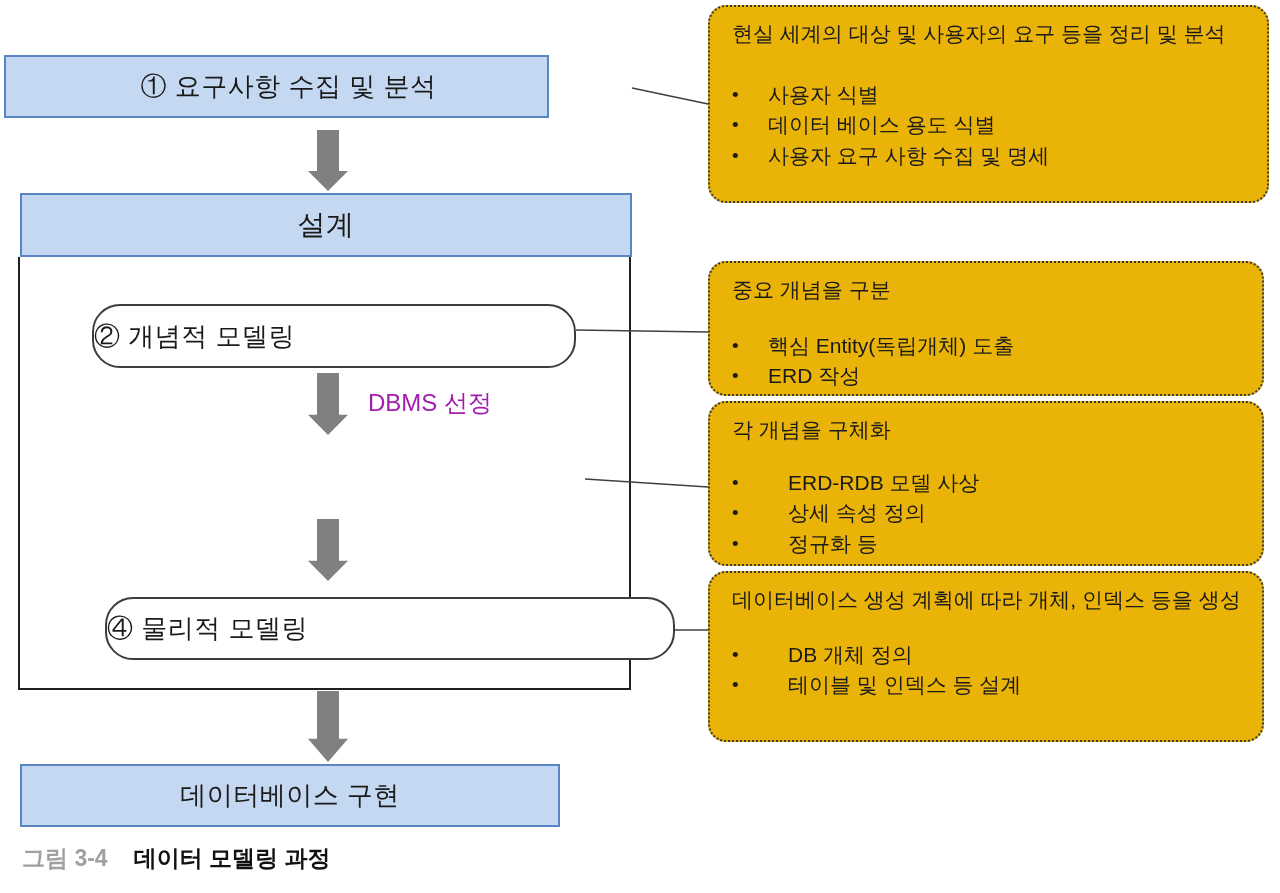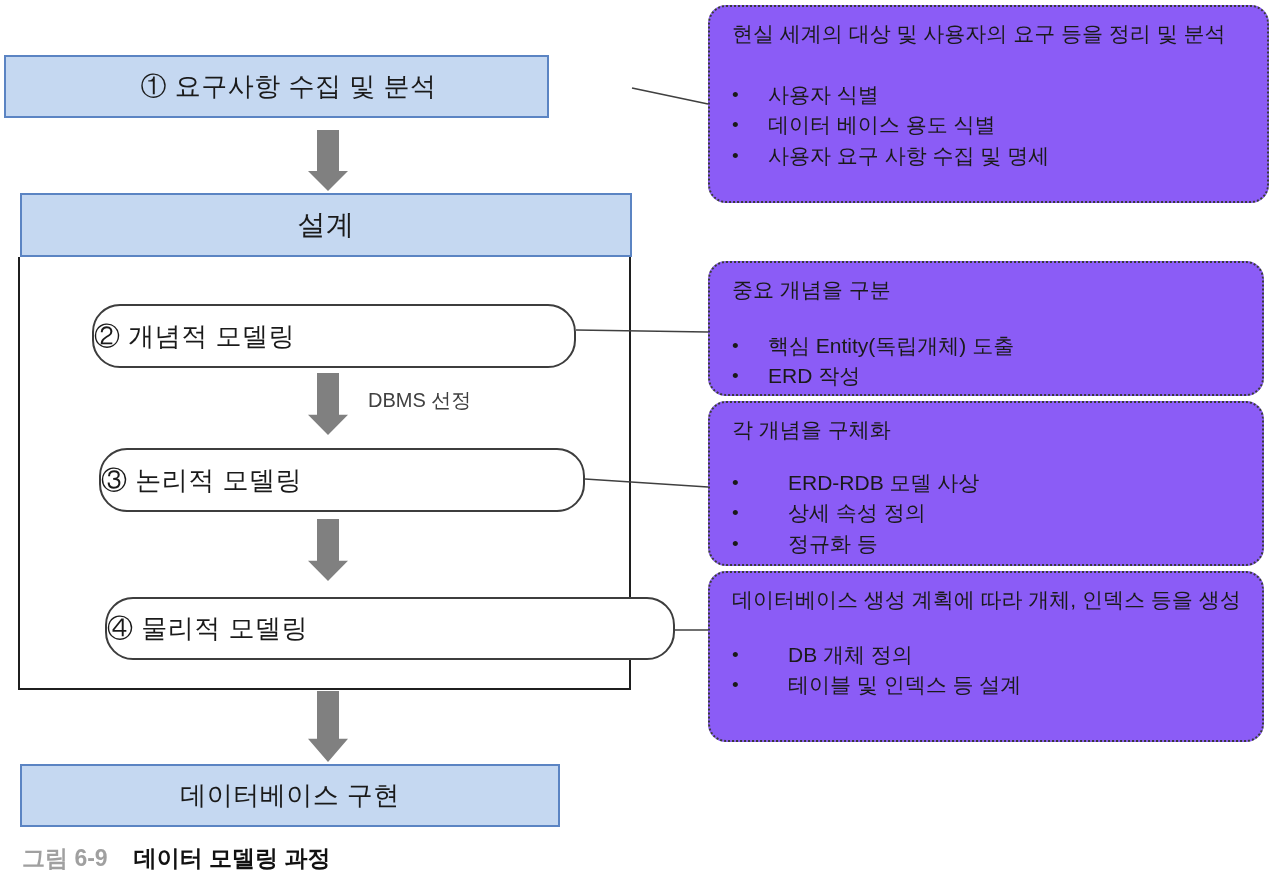--- a/index.html
+++ b/index.html
@@ -43,29 +43,29 @@
     font-size: 26px;
     letter-spacing: 0.5px;
     z-index: 3;
   }
 
   
   .flow-arrow { z-index: 4; }
   .flow-arrow svg { display: block; width: 100%; height: 100%; }
 
   .dbms-label {
-    font-size: 20px;
-    color: #404040;
+    font-size: 24px;
+    color: #a21caf;
     white-space: nowrap;
     z-index: 4;
   }
 
   
   .note-box {
-    background: #8b5cf6;
+    background: #eab308;
     border: 2px dotted #3a3a3a;
     border-radius: 18px;
     padding: 13px 18px 8px 22px;
     font-size: 21px;
     line-height: 1.33;
     z-index: 3;
   }
   .note-title { white-space: pre-line; }
   .note-list { list-style: none; margin: 0; padding: 0; }
   .note-row { display: flex; align-items: flex-start; line-height: 1.45; }
@@ -118,23 +118,20 @@
     <span>② 개념적 모델링</span>
   </div>
 
   <div class="abs flow-arrow" style="left:308px; top:373px; width:40px; height:62px;">
     <svg viewBox="0 0 40 61" preserveAspectRatio="none">
       <polygon points="9,0 31,0 31,41 40,41 20,61 0,41 9,41" fill="#808080"></polygon>
     </svg>
   </div>
   <div class="abs dbms-label" style="left:368px; top:387px;">DBMS 선정</div>
 
-  <div class="abs round-box" style="left:99px; top:448px; width:486px; height:64px;">
-    <span>③ 논리적 모델링</span>
-  </div>
 
   <div class="abs flow-arrow" style="left:308px; top:519px; width:40px; height:62px;">
     <svg viewBox="0 0 40 61" preserveAspectRatio="none">
       <polygon points="9,0 31,0 31,41 40,41 20,61 0,41 9,41" fill="#808080"></polygon>
     </svg>
   </div>
 
   <div class="abs round-box" style="left:105px; top:597px; width:570px; height:63px;">
     <span>④ 물리적 모델링</span>
   </div>
@@ -143,21 +140,21 @@
     <svg viewBox="0 0 40 61" preserveAspectRatio="none">
       <polygon points="9,0 31,0 31,41 40,41 20,61 0,41 9,41" fill="#808080"></polygon>
     </svg>
   </div>
 
   <div class="abs proc-box" style="left:20px; top:764px; width:540px; height:63px;">
     <span>데이터베이스 구현</span>
   </div>
 
   <div class="abs caption" style="left:22px; top:843px;">
-    <span class="caption-label">그림 6-9</span><span class="caption-title">데이터 모델링 과정</span>
+    <span class="caption-label">그림 3-4</span><span class="caption-title">데이터 모델링 과정</span>
   </div>
 
   <div class="abs note-box gut-narrow" style="left:708px; top:5px; width:561px; height:198px;">
     <div class="note-title">현실 세계의 대상 및 사용자의 요구 등을 정리 및 분석</div>
     <ul class="note-list mt-a">
       <li class="note-row">
         <span class="note-dot">•</span>
         <span class="note-text">사용자 식별</span>
       </li>
       <li class="note-row">

